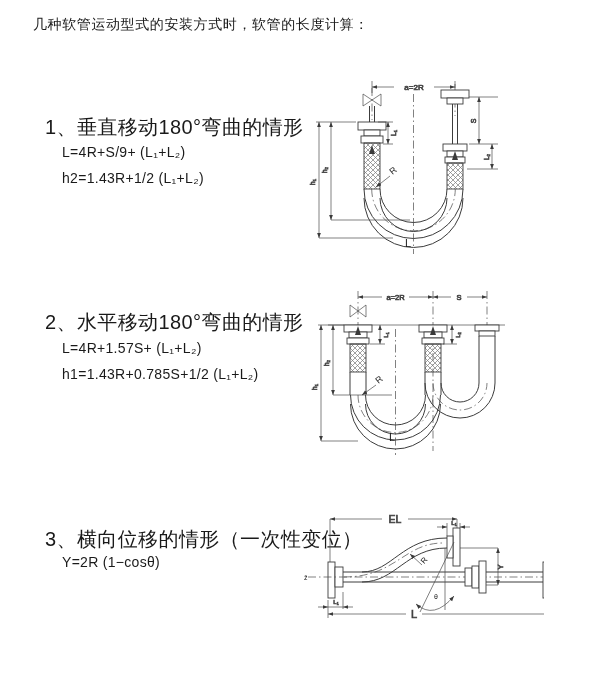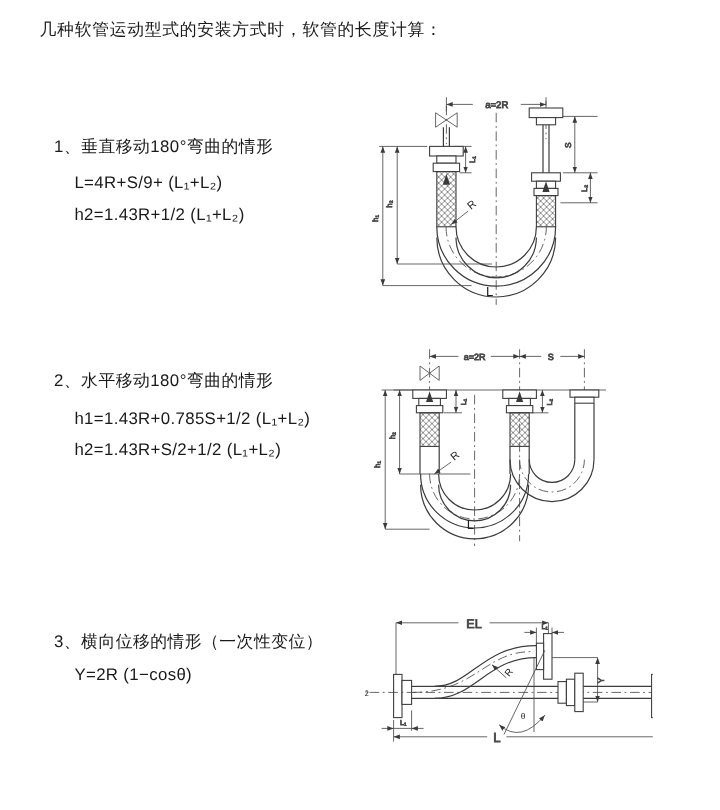--- a/index.html
+++ b/index.html
@@ -1,21 +1,21 @@
 <!DOCTYPE html>
 <html><head>
 <meta charset="utf-8">
 <style>
   html,body{margin:0;padding:0;background:#ffffff;}
   #page{
     position:relative;width:544px;height:675px;background:#ffffff;
     font-family:"Liberation Sans","DejaVu Sans",sans-serif;color:#1a1a1a;overflow:hidden;
   }
   .title{position:absolute;left:33px;top:16px;font-size:14px;letter-spacing:.6px;font-weight:500;}
-  .heading{position:absolute;left:45px;font-size:14px;letter-spacing:.4px;font-weight:500;}
+  .heading{position:absolute;left:45px;font-size:20px;letter-spacing:.4px;font-weight:500;}
   .formulas{position:absolute;left:62px;font-size:14px;letter-spacing:.3px;font-weight:500;}
   .f-line{height:26px;line-height:26px;white-space:pre;}
   .s3 .f-line{height:27px;line-height:27px;}
   svg{position:absolute;overflow:visible;}
   svg text{fill:#1c1c1c;font-family:"Liberation Sans","DejaVu Sans",sans-serif;}
   .cl{stroke:#3c3c3c;stroke-width:1;fill:none;}
   .thin{stroke:#4a4a4a;stroke-width:.7;fill:none;}
   .dim{stroke:#4a4a4a;stroke-width:.7;fill:none;}
   .dash{stroke-dasharray:8 3 1.5 3;}
   .flg{fill:#ffffff;stroke:#3c3c3c;stroke-width:.9;}
@@ -29,22 +29,22 @@
   <div class="title">几种软管运动型式的安装方式时，软管的长度计算：</div>
 
   <div class="heading" style="top:114px;">1、垂直移动180°弯曲的情形</div>
   <div class="formulas" style="top:139px;">
     <div class="f-line">L=4R+S/9+ (L₁+L₂)</div>
     <div class="f-line">h2=1.43R+1/2 (L₁+L₂)</div>
   </div>
 
   <div class="heading" style="top:309px;">2、水平移动180°弯曲的情形</div>
   <div class="formulas" style="top:335px;">
+    <div class="f-line">L=4R+1.57S+ (L₁+L₂)</div>
     <div class="f-line">h1=1.43R+0.785S+1/2 (L₁+L₂)</div>
-    <div class="f-line">h2=1.43R+S/2+1/2 (L₁+L₂)</div>
   </div>
 
   <div class="heading" style="top:526px;">3、横向位移的情形（一次性变位）</div>
   <div class="formulas s3" style="top:549px;">
     <div class="f-line">Y=2R (1−cosθ)</div>
   </div>
 
   <svg style="left:298px;top:70px;" width="212" height="192" viewBox="0 0 212 192">
     <defs>
       <marker id="ar1" viewBox="0 0 8 8" refX="7.5" refY="4" markerWidth="8" markerHeight="8" orient="auto-start-reverse">

